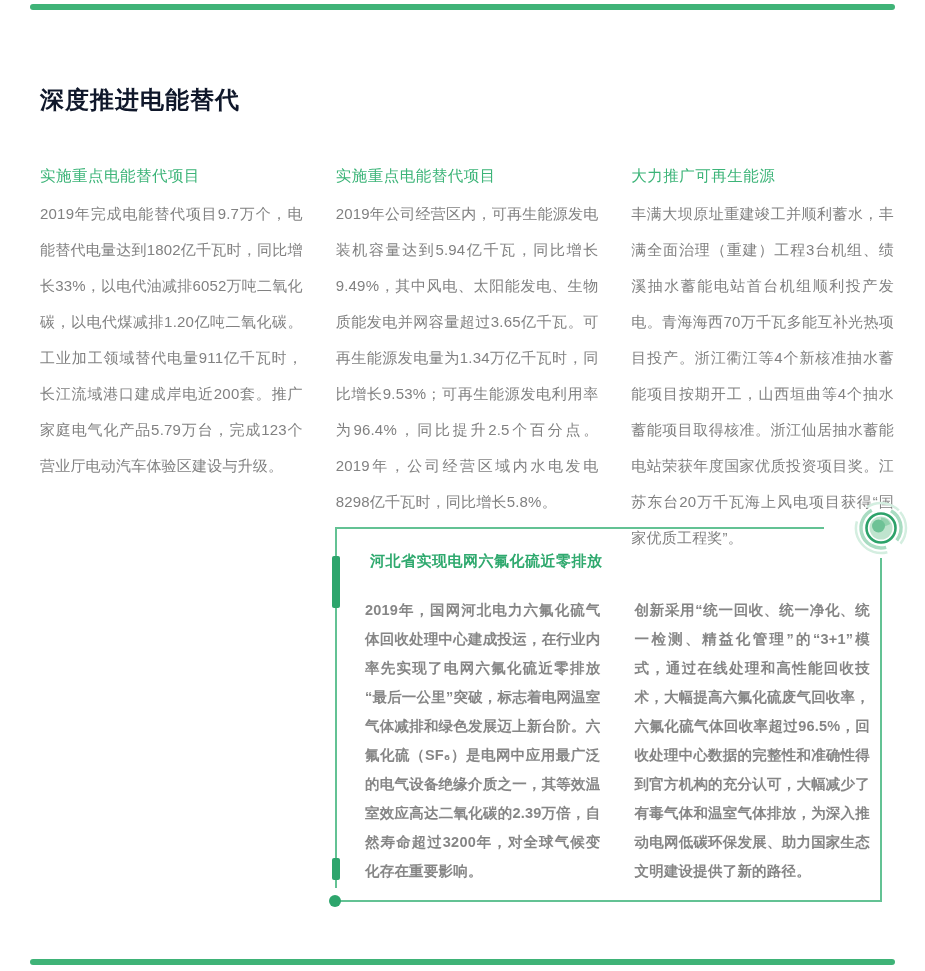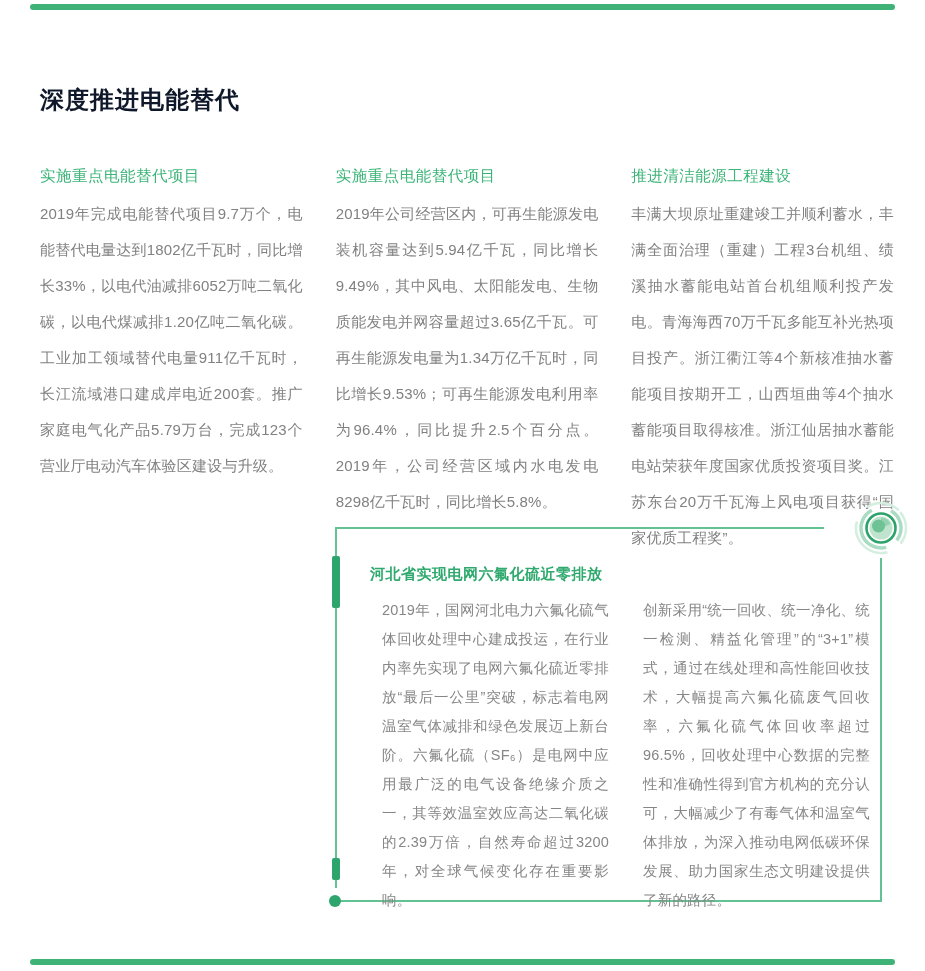--- a/index.html
+++ b/index.html
@@ -68,27 +68,27 @@
   .cb-dot {
     position: absolute; left: -6px; bottom: -5px;
     width: 12px; height: 12px; border-radius: 50%;
     background: #2da56c;
   }
   .cb-icon {
     position: absolute; right: -27px; top: -27px;
     width: 56px; height: 56px;
   }
   .cb-title {
-    position: absolute; left: 35px; top: 38px;
+    position: absolute; left: 35px; top: 25px;
     font-size: 15px; font-weight: bold; color: #2fa96e;
     letter-spacing: 0.5px;
   }
   .cb-columns {
-    position: absolute; left: 47px; right: 12px; top: 69px;
-    display: flex; gap: 34px;
+    position: absolute; left: 30px; right: 12px; top: 69px;
+    display: flex; gap: 34px; font-weight: bold;
   }
   .cb-col {
     flex: 1 1 0;
     font-size: 14.5px; line-height: 29px; color: #868686;
     text-align: justify; letter-spacing: 0.2px;
   }
 </style>
 </head>
 <body>
 
@@ -99,21 +99,21 @@
 <div class="columns">
   <div class="col">
     <div class="col-heading">实施重点电能替代项目</div>
     <div class="col-body">2019年完成电能替代项目9.7万个，电能替代电量达到1802亿千瓦时，同比增长33%，以电代油减排6052万吨二氧化碳，以电代煤减排1.20亿吨二氧化碳。工业加工领域替代电量911亿千瓦时，长江流域港口建成岸电近200套。推广家庭电气化产品5.79万台，完成123个营业厅电动汽车体验区建设与升级。</div>
   </div>
   <div class="col">
     <div class="col-heading">实施重点电能替代项目</div>
     <div class="col-body">2019年公司经营区内，可再生能源发电装机容量达到5.94亿千瓦，同比增长9.49%，其中风电、太阳能发电、生物质能发电并网容量超过3.65亿千瓦。可再生能源发电量为1.34万亿千瓦时，同比增长9.53%；可再生能源发电利用率为96.4%，同比提升2.5个百分点。2019年，公司经营区域内水电发电8298亿千瓦时，同比增长5.8%。</div>
   </div>
   <div class="col">
-    <div class="col-heading">推进清洁能源工程建设</div>
+    <div class="col-heading">大力推广可再生能源</div>
     <div class="col-body">丰满大坝原址重建竣工并顺利蓄水，丰满全面治理（重建）工程3台机组、绩溪抽水蓄能电站首台机组顺利投产发电。青海海西70万千瓦多能互补光热项目投产。浙江衢江等4个新核准抽水蓄能项目按期开工，山西垣曲等4个抽水蓄能项目取得核准。浙江仙居抽水蓄能电站荣获年度国家优质投资项目奖。江苏东台20万千瓦海上风电项目获得“国家优质工程奖”。</div>
   </div>
 </div>
 
 <div class="case-box">
   <div class="cb-top-border"></div>
   <div class="cb-left-border"></div>
   <div class="cb-left-accent"></div>
   <div class="cb-left-accent2"></div>
   <div class="cb-right-border"></div>

